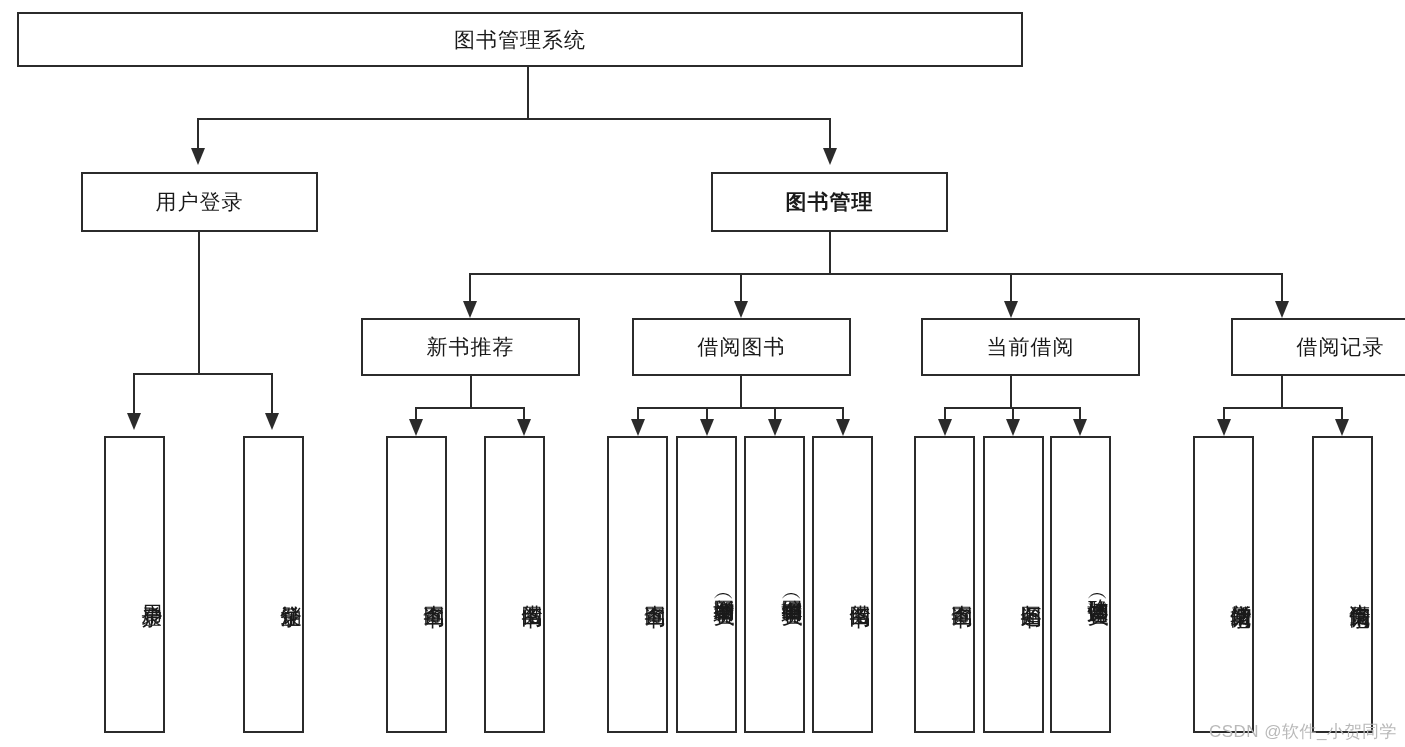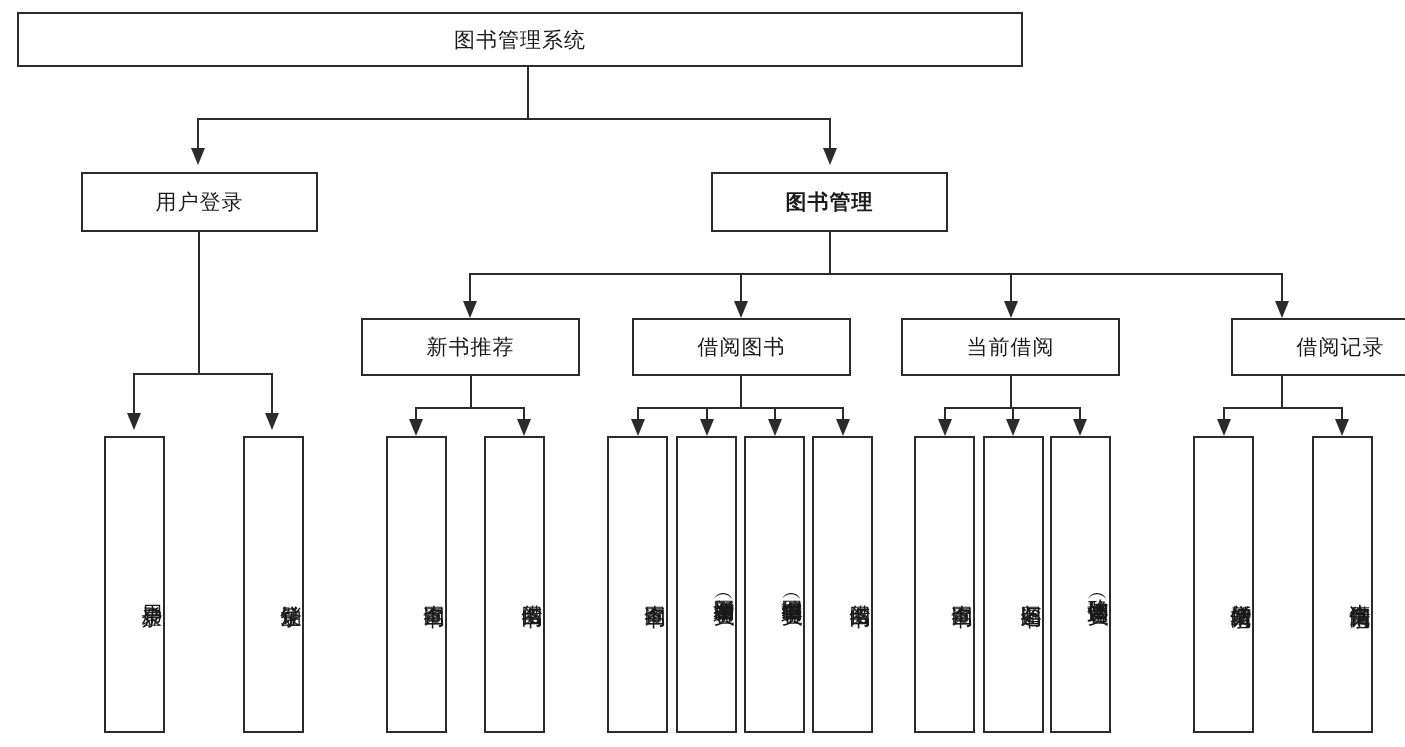--- a/index.html
+++ b/index.html
@@ -118,21 +118,21 @@
   <div class="arrow" style="left:1004px; top:301px;"></div>
   <div class="edge v" style="left:1281px; top:273px; width:2px; height:30px;"></div>
   <div class="arrow" style="left:1275px; top:301px;"></div>
 
   <div class="node horiz" style="left:361px; top:318px; width:219px; height:58px;">
     <span>新书推荐</span>
   </div>
   <div class="node horiz" style="left:632px; top:318px; width:219px; height:58px;">
     <span>借阅图书</span>
   </div>
-  <div class="node horiz" style="left:901px; top:318px; width:219px; height:58px;">
+  <div class="node horiz" style="left:921px; top:318px; width:219px; height:58px;">
     <span>当前借阅</span>
   </div>
   <div class="node horiz" style="left:1231px; top:318px; width:219px; height:58px;">
     <span>借阅记录</span>
   </div>
 
   <div class="edge v" style="left:470px; top:376px; width:2px; height:32px;"></div>
   <div class="edge h" style="left:415px; top:407px; width:110px; height:2px;"></div>
   <div class="edge v" style="left:415px; top:407px; width:2px; height:15px;"></div>
   <div class="arrow" style="left:409px; top:419px;"></div>
@@ -203,14 +203,15 @@
     <span class="vlabel">确认归还（管理员）</span>
   </div>
 
   <div class="node vert" style="left:1193px; top:436px; width:61px; height:297px;">
     <span class="vlabel">新增借阅记录</span>
   </div>
   <div class="node vert" style="left:1312px; top:436px; width:61px; height:297px;">
     <span class="vlabel">查询借阅记录</span>
   </div>
 
+  <div class="watermark">CSDN @软件_小贺同学</div>
 
 </div>
 
 </body></html>

